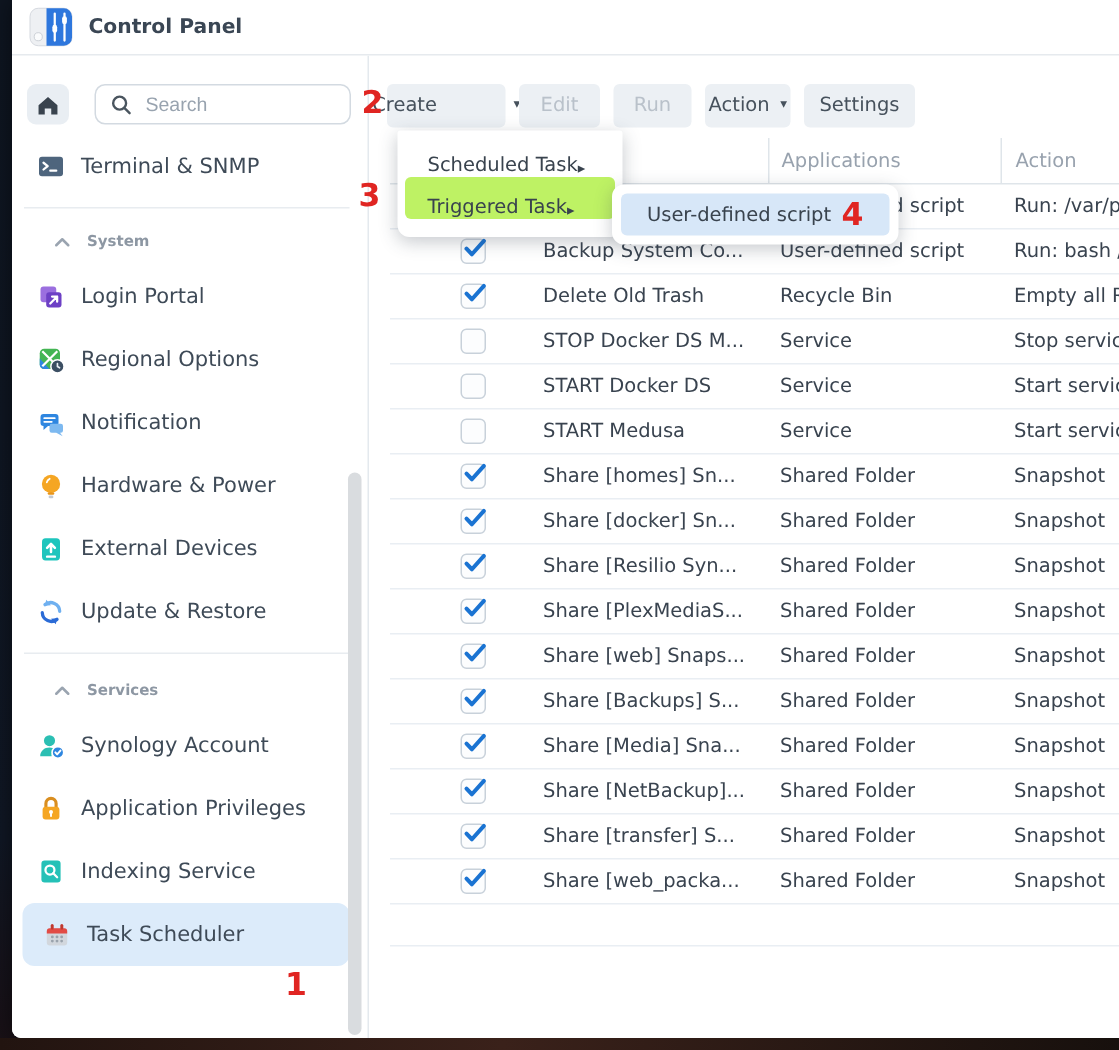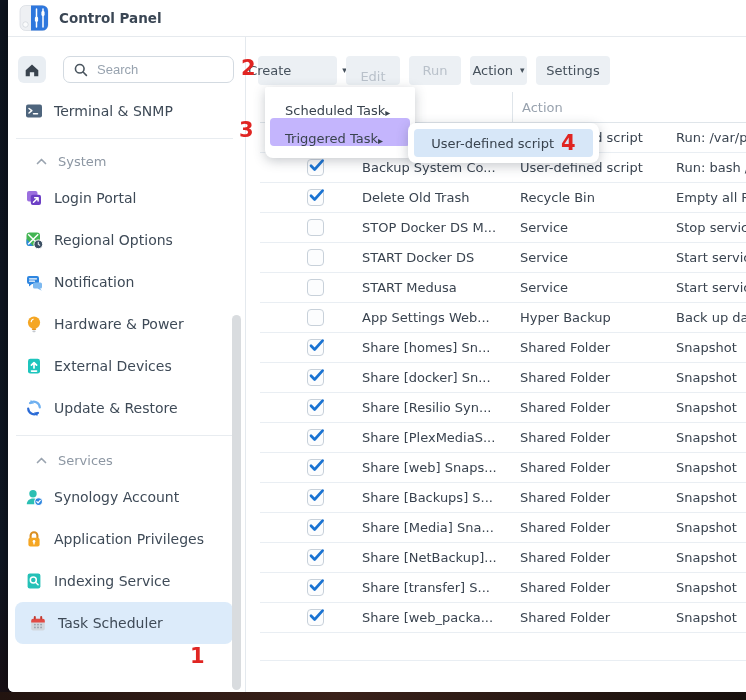--- a/index.html
+++ b/index.html
@@ -27,21 +27,21 @@
   .search-box input{border:none;outline:none;width:110px;font-size:13px;color:#3c4650;
     margin-left:7px;font-family:Liberation Sans, sans-serif;background:transparent}
   .search-box input::placeholder{color:#98a3af}
   .side-item{height:42px;display:flex;align-items:center;padding-left:16px;font-size:14px;
     color:#3e4a57;cursor:pointer;white-space:nowrap}
   .side-item .lbl{margin-left:10px}
   .side-item.first{margin-top:7px}
   .side-item.selected{background:#dcebfa;border-radius:8px;margin-left:7px;margin-right:12px;padding-left:13px}
   .side-div{border-top:1px solid #e8ecf0;margin:6px 12px 0 8px;height:0}
   .side-head{height:32px;margin-top:6px;display:flex;align-items:center;padding-left:27px;
-    font-size:13px;font-weight:normal;color:#8d97a3;cursor:pointer}
+    font-size:10px;font-weight:bold;color:#8d97a3;cursor:pointer}
   .side-head .lbl{margin-left:10px}
   .side-head.services{margin-top:8px}
   .scroll-thumb{position:absolute;right:4px;top:278px;width:9px;height:375px;background:#d9dcdf;border-radius:5px}
   
   .main{position:absolute;left:238px;top:37px;right:0;bottom:0;background:#fff}
   .toolbar{position:absolute;left:12px;top:19px;display:flex;gap:9px}
   .tb-btn{height:29px;border-radius:4px;background:#ecf0f4;color:#46515c;font-size:13px;
     display:flex;align-items:center;justify-content:center;border:none;font-family:inherit;
     cursor:pointer;white-space:nowrap}
   .tb-btn.disabled{color:#b9c1ca}
@@ -60,21 +60,21 @@
   .cbx{width:17px;height:17px;margin-left:47px;border:1px solid #c8d1da;border-radius:4px;
     background:#fcfdfe;position:relative;box-sizing:border-box;cursor:pointer;flex:none}
   .cbx svg{position:absolute;left:0;top:-3px}
   .empty-row{height:27px;border-bottom:1px solid #e9eef3}
   
   .menu{position:absolute;left:257px;top:87px;width:150px;background:#fff;
     border-radius:2px 2px 8px 8px;box-shadow:0 3px 12px rgba(55,65,80,.28);
     padding:3px 0 12px;z-index:20}
   .menu-item{height:28px;display:flex;align-items:flex-end;padding-left:15px;margin:0 5px;
     border-radius:4px;font-size:13px;color:#39434e;cursor:pointer;white-space:nowrap}
-  .menu-item.hl{background:#c4b5fd}
+  .menu-item.hl{background:#bef264}
   .mi-arrow{margin-left:auto;margin-right:29px;font-size:10px;color:#39434e}
   .submenu{position:absolute;left:400px;top:123px;width:191px;background:#fff;border-radius:8px;
     box-shadow:0 3px 12px rgba(55,65,80,.28);padding:6px;z-index:21;box-sizing:border-box}
   .submenu-item{height:28px;border-radius:4px;background:#d7e7f8;display:flex;align-items:center;
     justify-content:center;font-size:13px;color:#39434e;gap:7px;cursor:pointer;white-space:nowrap}
   .red-num{color:#e02522;font-weight:bold;font-size:21px;line-height:1}
   .ann{position:absolute;z-index:30;color:#e02522;font-weight:bold;font-size:21px;line-height:1}
   #ann1{left:182px;top:646px}
   #ann2{left:233px;top:58px}
   #ann3{left:231px;top:120px}
@@ -265,39 +265,40 @@
       </div>
     <div class="scroll-thumb"></div>
   </div>
 
   <div class="main">
     <div class="toolbar" id="toolbar">
         <button class="tb-btn" style="width: 79px; gap: 44px;">
           <span>Create</span>
           <span class="caret">▾</span>
         </button>
-        <button class="tb-btn disabled" style="width: 54px; align-items: flex-end;">
+        <button class="tb-btn disabled" style="width: 54px;">
           <span>Edit</span>
         </button>
         <button class="tb-btn disabled" style="width: 52px;">
           <span>Run</span>
         </button>
         <button class="tb-btn" style="width: 57px;">
           <span>Action</span>
           <span class="caret">▾</span>
         </button>
         <button class="tb-btn" style="width: 74px;">
           <span>Settings</span>
         </button>
       </div>
 
     <div class="table">
       <div class="thead">
         <div class="c-sel"></div>
         <div class="c-task"></div>
+        <div class="c-app">Applications</div>
         <div class="c-act">Action</div>
       </div>
       <div id="tbody">
           <div class="trow">
             <div class="c-sel">
               <span class="cbx">
                 <svg width="17" height="17" viewBox="0 0 17 17" xmlns="http://www.w3.org/2000/svg">
                   <path d="M3 8.8l3.6 3.7L14.6 3.6" stroke="#1a73d2" stroke-width="2.7" fill="none" stroke-linecap="round" stroke-linejoin="round"></path>
                 </svg>
               </span>
@@ -346,28 +347,20 @@
             <div class="c-app">Service</div>
             <div class="c-act">Start servic</div>
           </div>
           <div class="trow">
             <div class="c-sel">
               <span class="cbx"></span>
             </div>
             <div class="c-task">START Medusa</div>
             <div class="c-app">Service</div>
             <div class="c-act">Start servic</div>
-          </div>
-          <div class="trow">
-            <div class="c-sel">
-              <span class="cbx"></span>
-            </div>
-            <div class="c-task">App Settings Web...</div>
-            <div class="c-app">Hyper Backup</div>
-            <div class="c-act">Back up da</div>
           </div>
           <div class="trow">
             <div class="c-sel">
               <span class="cbx">
                 <svg width="17" height="17" viewBox="0 0 17 17" xmlns="http://www.w3.org/2000/svg">
                   <path d="M3 8.8l3.6 3.7L14.6 3.6" stroke="#1a73d2" stroke-width="2.7" fill="none" stroke-linecap="round" stroke-linejoin="round"></path>
                 </svg>
               </span>
             </div>
             <div class="c-task">Share [homes] Sn...</div>

